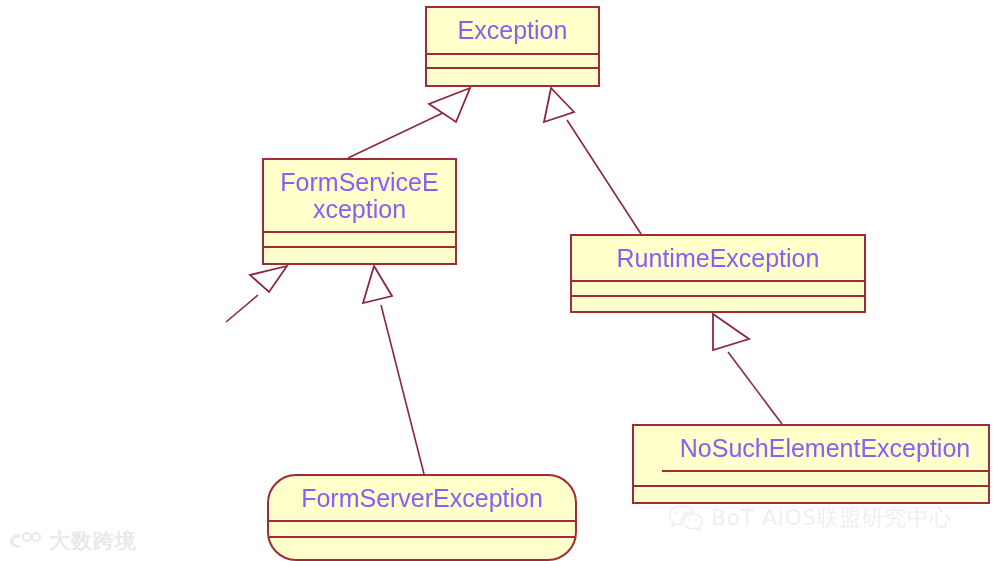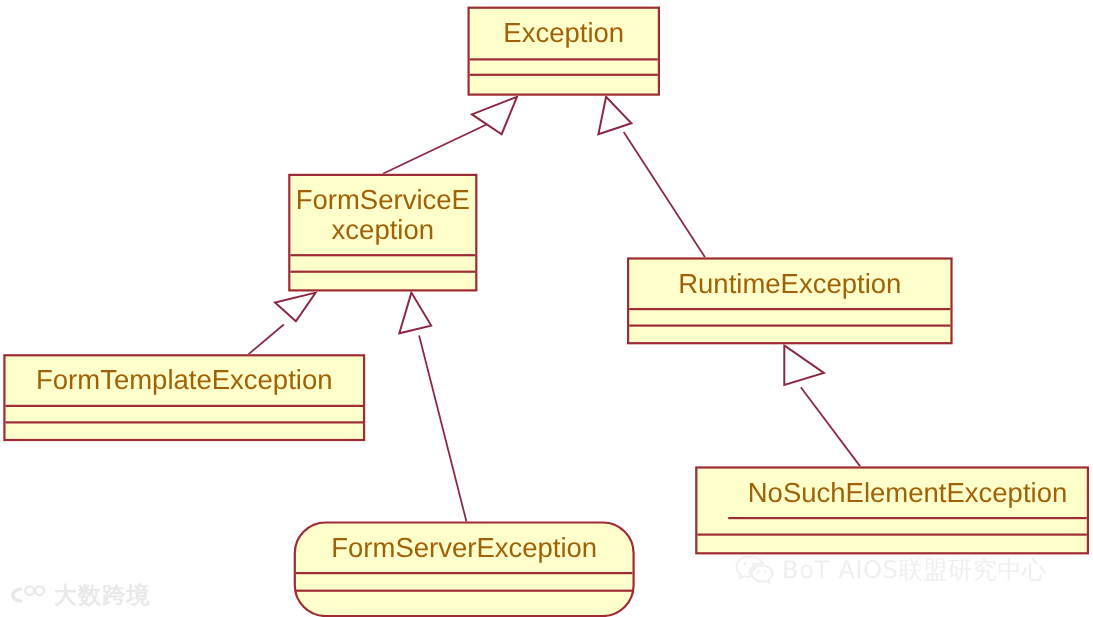--- a/index.html
+++ b/index.html
@@ -35,21 +35,21 @@
     flex-direction: column;
     z-index: 5;
   }
   .uml-name {
     box-sizing: border-box;
     flex: 0 0 auto;
     display: flex;
     align-items: center;
     justify-content: center;
     text-align: center;
-    color: #a16207;
+    color: #8b5cf6;
     font-family: "Liberation Sans", sans-serif;
     letter-spacing: 0px;
     line-height: 1.08;
     padding: 2px 4px;
     white-space: pre-line;
     border-bottom: 2px solid #9e2b35;
   }
   .uml-attrs {
     box-sizing: border-box;
     flex: 0 0 auto;
@@ -57,21 +57,21 @@
   }
   .uml-ops {
     box-sizing: border-box;
     flex: 1 1 auto;
   }
   
   .c-exception        { left: 425px; top: 6px;   width: 175px; height: 81px; }
   .c-exception .uml-name  { height: 47px; font-size: 25px; }
   .c-exception .uml-attrs { height: 14px; }
 
-  .c-formservice      { left: 262px; top: 158px; width: 172px; height: 107px; }
+  .c-formservice      { left: 262px; top: 158px; width: 195px; height: 107px; }
   .c-formservice .uml-name  { height: 73px; font-size: 25px; }
   .c-formservice .uml-attrs { height: 15px; }
 
   .c-runtime          { left: 570px; top: 234px; width: 296px; height: 79px; }
   .c-runtime .uml-name  { height: 46px; font-size: 25px; }
   .c-runtime .uml-attrs { height: 15px; }
 
   .c-formtemplate     { left: 3px;   top: 322px; width: 329px; height: 79px; }
   .c-formtemplate .uml-name  { height: 46px; font-size: 25px; }
   .c-formtemplate .uml-attrs { height: 15px; }
@@ -157,25 +157,20 @@
     <div class="uml-attrs"></div>
     <div class="uml-ops"></div>
   </div>
 
   <div class="uml-class c-runtime">
     <div class="uml-name">RuntimeException</div>
     <div class="uml-attrs"></div>
     <div class="uml-ops"></div>
   </div>
 
-  <div class="uml-class c-formtemplate">
-    <div class="uml-name">FormTemplateException</div>
-    <div class="uml-attrs"></div>
-    <div class="uml-ops"></div>
-  </div>
 
   <div class="uml-class c-formserver">
     <div class="uml-name">FormServerException</div>
     <div class="uml-attrs"></div>
     <div class="uml-ops"></div>
   </div>
 
   <div class="uml-class c-nosuchelement">
     <div class="uml-name">NoSuchElementException</div>
     <div class="uml-attrs"></div>

